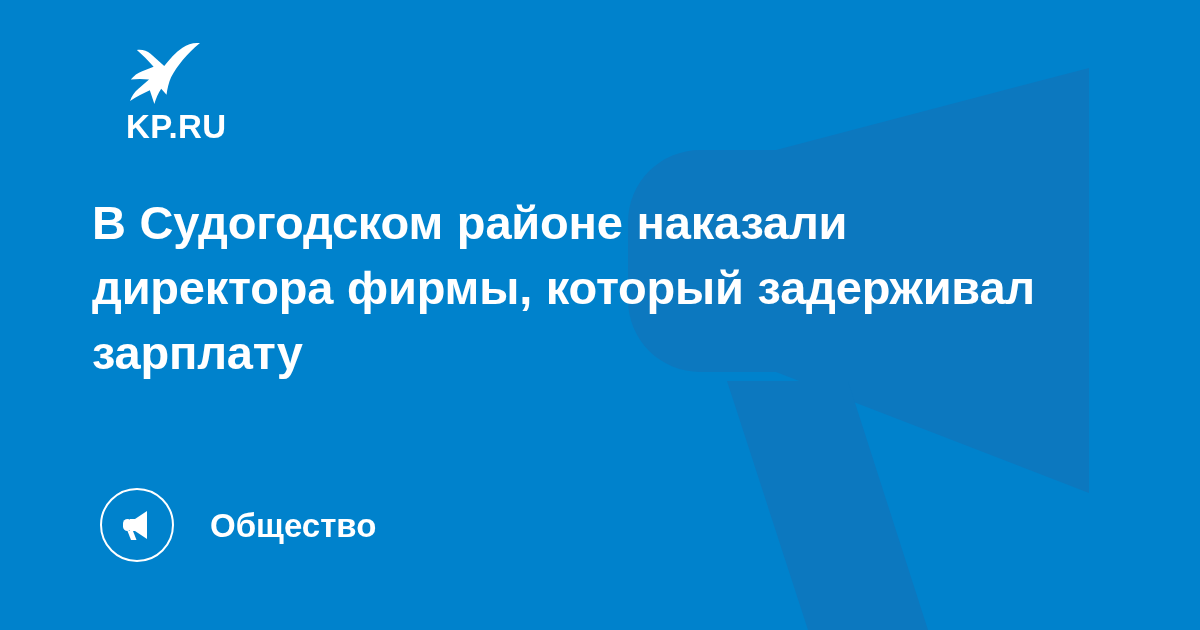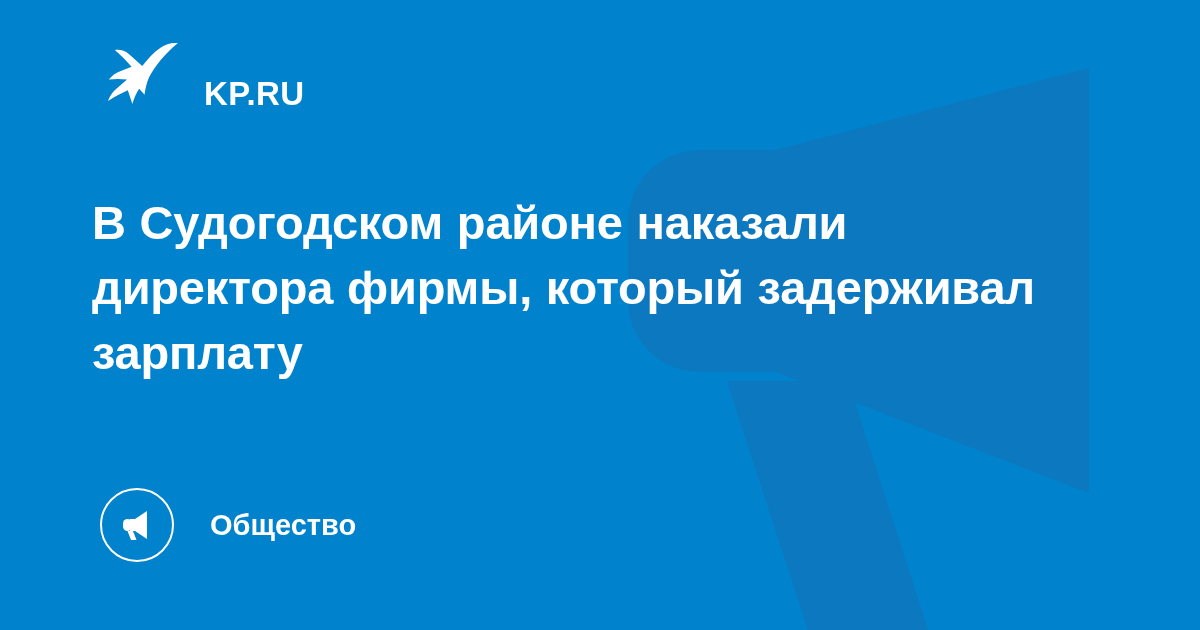--- a/index.html
+++ b/index.html
@@ -26,22 +26,23 @@
     height: 630px;
     pointer-events: none;
   }
 
   
   .brand {
     position: absolute;
     left: 104px;
     top: 34px;
     display: flex;
-    align-items: flex-end;
+    align-items: center;
     height: 76px;
+    flex-direction: column;
   }
   .brand-mark {
     width: 78px;
     height: 76px;
     flex: 0 0 auto;
     display: block;
   }
   .brand-name {
     margin-left: 22px;
     color: #ffffff;
@@ -84,21 +85,21 @@
     box-sizing: border-box;
     display: flex;
     align-items: center;
     justify-content: center;
     flex: 0 0 auto;
   }
   .category-icon-ring svg { display: block; }
   .category-label {
     margin-left: 36px;
     color: #ffffff;
-    font-size: 29px;
+    font-size: 33px;
     font-weight: bold;
     line-height: 1;
     white-space: nowrap;
   }
 </style>
 </head>
 <body>
 
 <div class="card">
 

